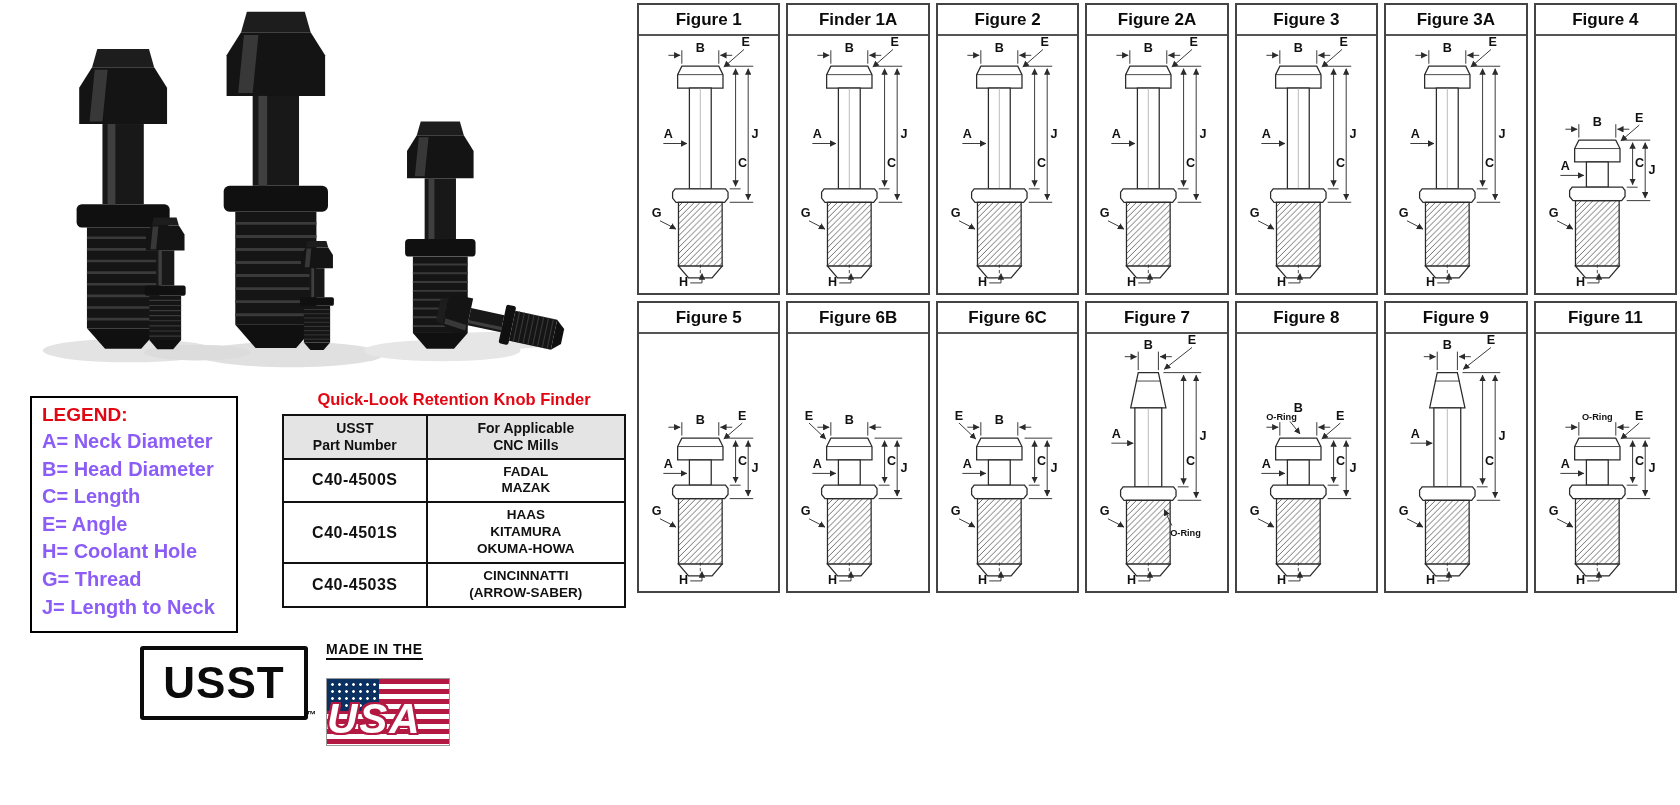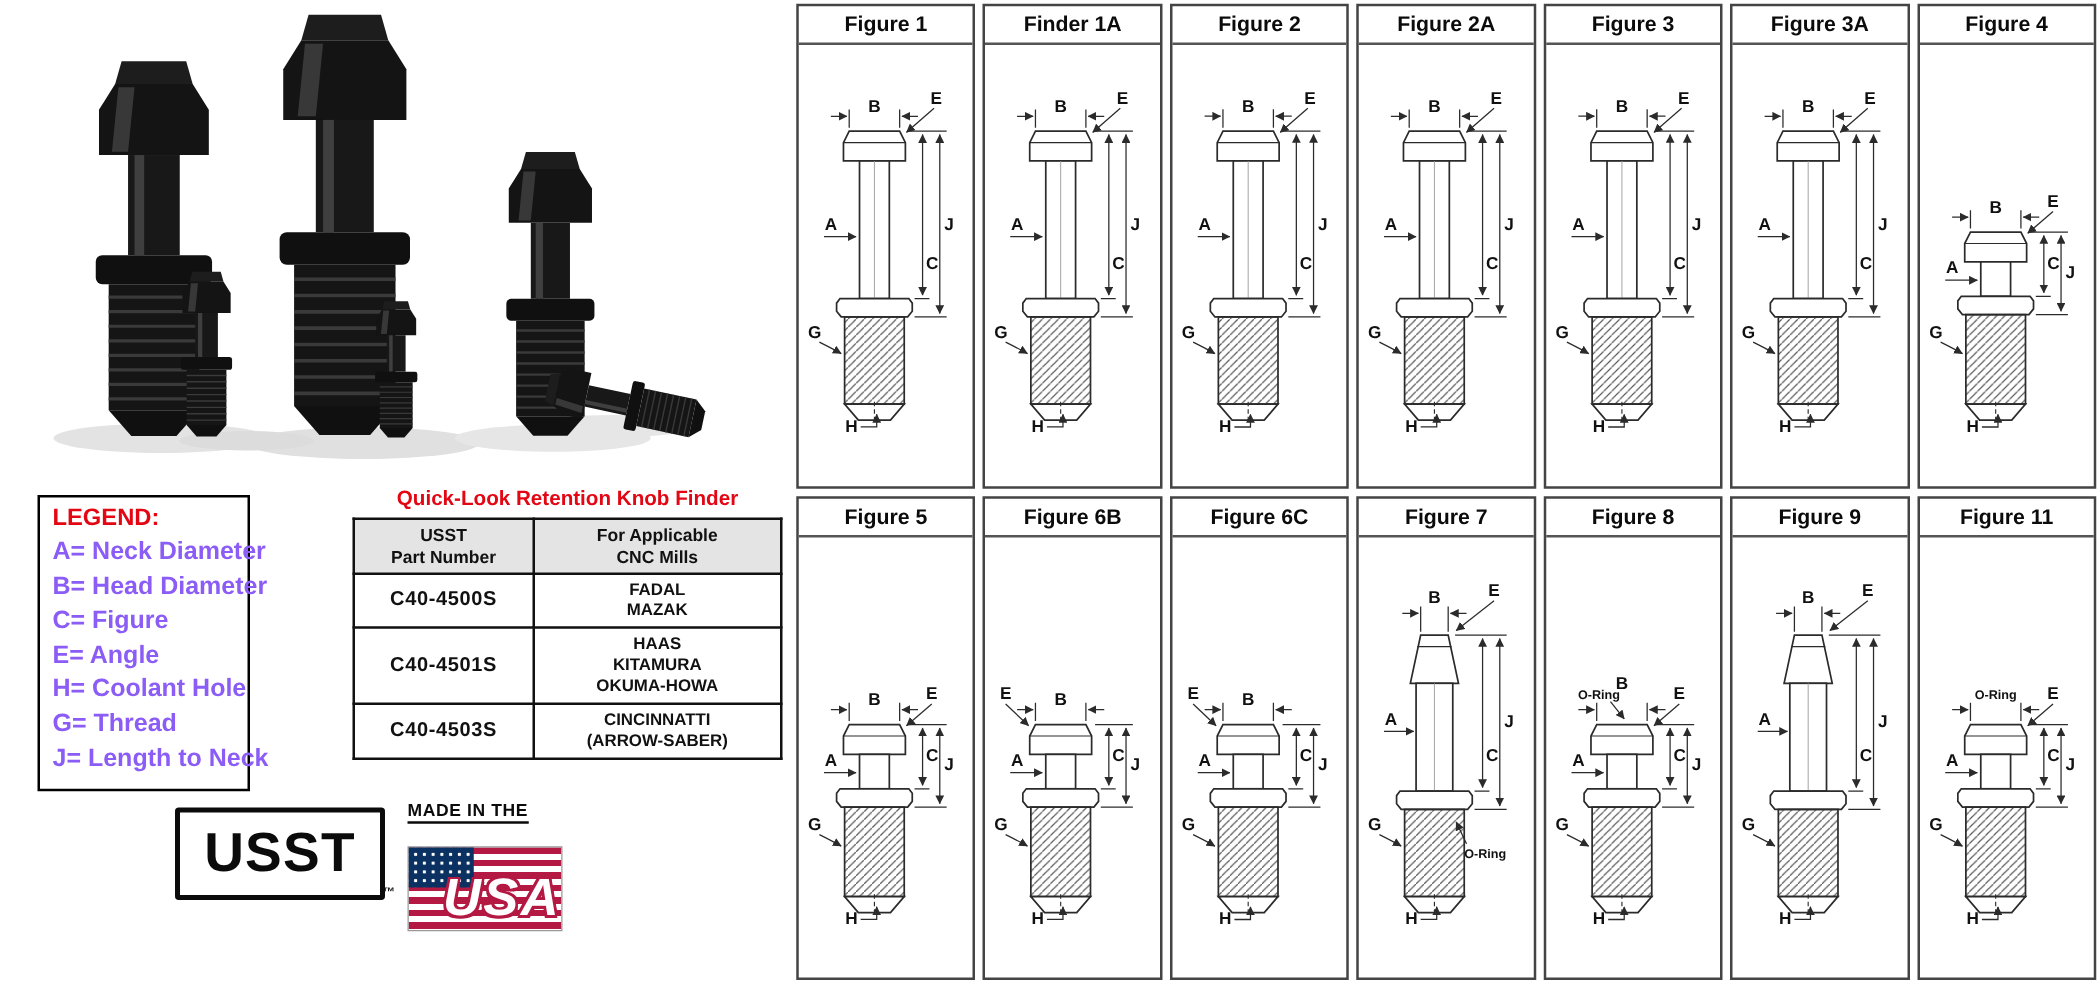--- a/index.html
+++ b/index.html
@@ -5,21 +5,21 @@
   html,body{margin:0;padding:0;}
   body{
     width:1680px;height:805px;position:relative;overflow:hidden;
     background:#ffffff;font-family:"Liberation Sans", sans-serif;color:#111;
   }
   
   .photo{position:absolute;left:6px;top:6px;width:618px;height:372px;}
   .photo svg{width:100%;height:100%;}
 
   .legend-box{
-    position:absolute;left:30px;top:396px;width:170px;
+    position:absolute;left:30px;top:396px;width:208px;
     border:2px solid #000;padding:6px 10px 10px 10px;background:#fff;box-sizing:border-box;
   }
   .legend-title{color:#e30613;font-weight:bold;font-size:19px;margin-bottom:2px;}
   .legend-item{font-weight:bold;font-size:20px;line-height:1.38;color:#8b5cf6;white-space:nowrap;}
 
   .finder{position:absolute;left:263px;top:390px;width:344px;margin-left:19px;}
   .finder-title{color:#e30613;font-weight:bold;font-size:16.5px;text-align:center;margin-bottom:5px;}
   .finder table{border-collapse:collapse;width:100%;}
   .finder th,.finder td{border:2px solid #111;text-align:center;vertical-align:middle;padding:4px 6px;}
   .finder th{background:#e4e4e4;font-size:14px;line-height:1.2;font-weight:bold;}
@@ -42,29 +42,29 @@
   .flag{
     position:relative;width:122px;height:66px;border:1px solid #999;
     background:repeating-linear-gradient(180deg,#b31942 0 5px,#ffffff 5px 10px);
   }
   .canton{
     position:absolute;left:0;top:0;width:52px;height:32px;background-color:#0a3161;
     background-image:radial-gradient(#ffffff 1.1px, rgba(255,255,255,0) 1.6px);
     background-size:7px 7px;background-position:2px 2px;
   }
   .usa-text{
-    position:absolute;left:0;top:16px;width:100%;text-align:right;
+    position:absolute;left:0;top:16px;width:100%;text-align:left;
     font-size:42px;font-weight:bold;font-style:italic;letter-spacing:2px;color:#ffffff;
     text-shadow:-2px 0 #b31942,2px 0 #b31942,0 -2px #b31942,0 2px #b31942,
                 -2px -2px #b31942,2px 2px #b31942,-2px 2px #b31942,2px -2px #b31942;
   }
 
   
   .figs{
-    position:absolute;left:637px;top:3px;width:1040px;height:781px;
+    position:absolute;left:637px;top:3px;width:1040px;height:590px;
     display:grid;grid-template-columns:repeat(7,1fr);grid-template-rows:1fr 1fr;gap:6px;
   }
   .fig{border:2px solid #444;background:#fff;display:flex;flex-direction:column;min-height:0;}
   .fig-title{
     font-weight:bold;font-size:17px;text-align:center;padding:5px 0 4px 0;
     border-bottom:2px solid #555;color:#0b0b0b;
   }
   .fig svg{flex:1;width:100%;min-height:0;}
   .fig svg text{font-family:"Liberation Sans", sans-serif;font-size:15px;font-weight:bold;fill:#111;}
   .fig svg text.sm{font-size:11px;}
@@ -213,21 +213,21 @@
     <use href="#pknob" transform="translate(128,216) scale(0.58)"></use>
     <use href="#pknob" transform="translate(288,240) scale(0.48)"></use>
     <use href="#pknob" transform="translate(430,338) rotate(-78) scale(0.56)"></use>
   </svg>
 </div>
 
 <div class="legend-box">
   <div class="legend-title">LEGEND:</div>
   <div class="legend-item">A= Neck Diameter</div>
   <div class="legend-item">B= Head Diameter</div>
-  <div class="legend-item">C= Figure</div>
+  <div class="legend-item">C= Length</div>
   <div class="legend-item">E= Angle</div>
   <div class="legend-item">H= Coolant Hole</div>
   <div class="legend-item">G= Thread</div>
   <div class="legend-item">J= Length to Neck</div>
 </div>
 
 <div class="finder">
   <div class="finder-title">Quick-Look Retention Knob Finder</div>
   <table>
     <thead>

